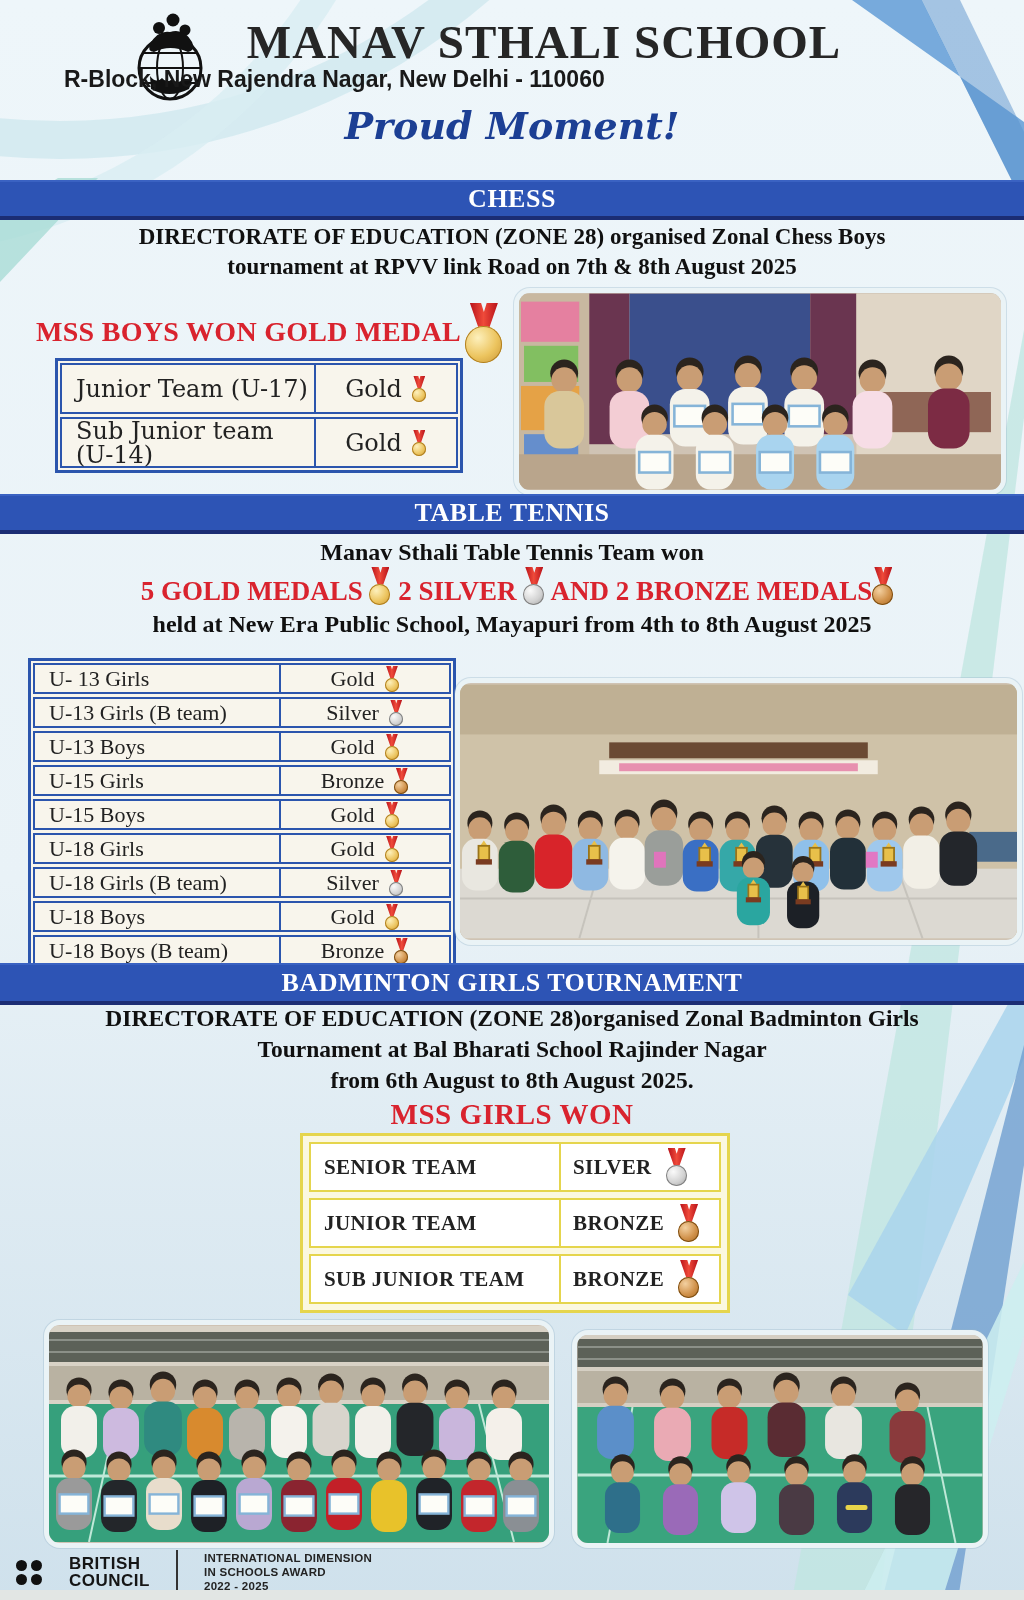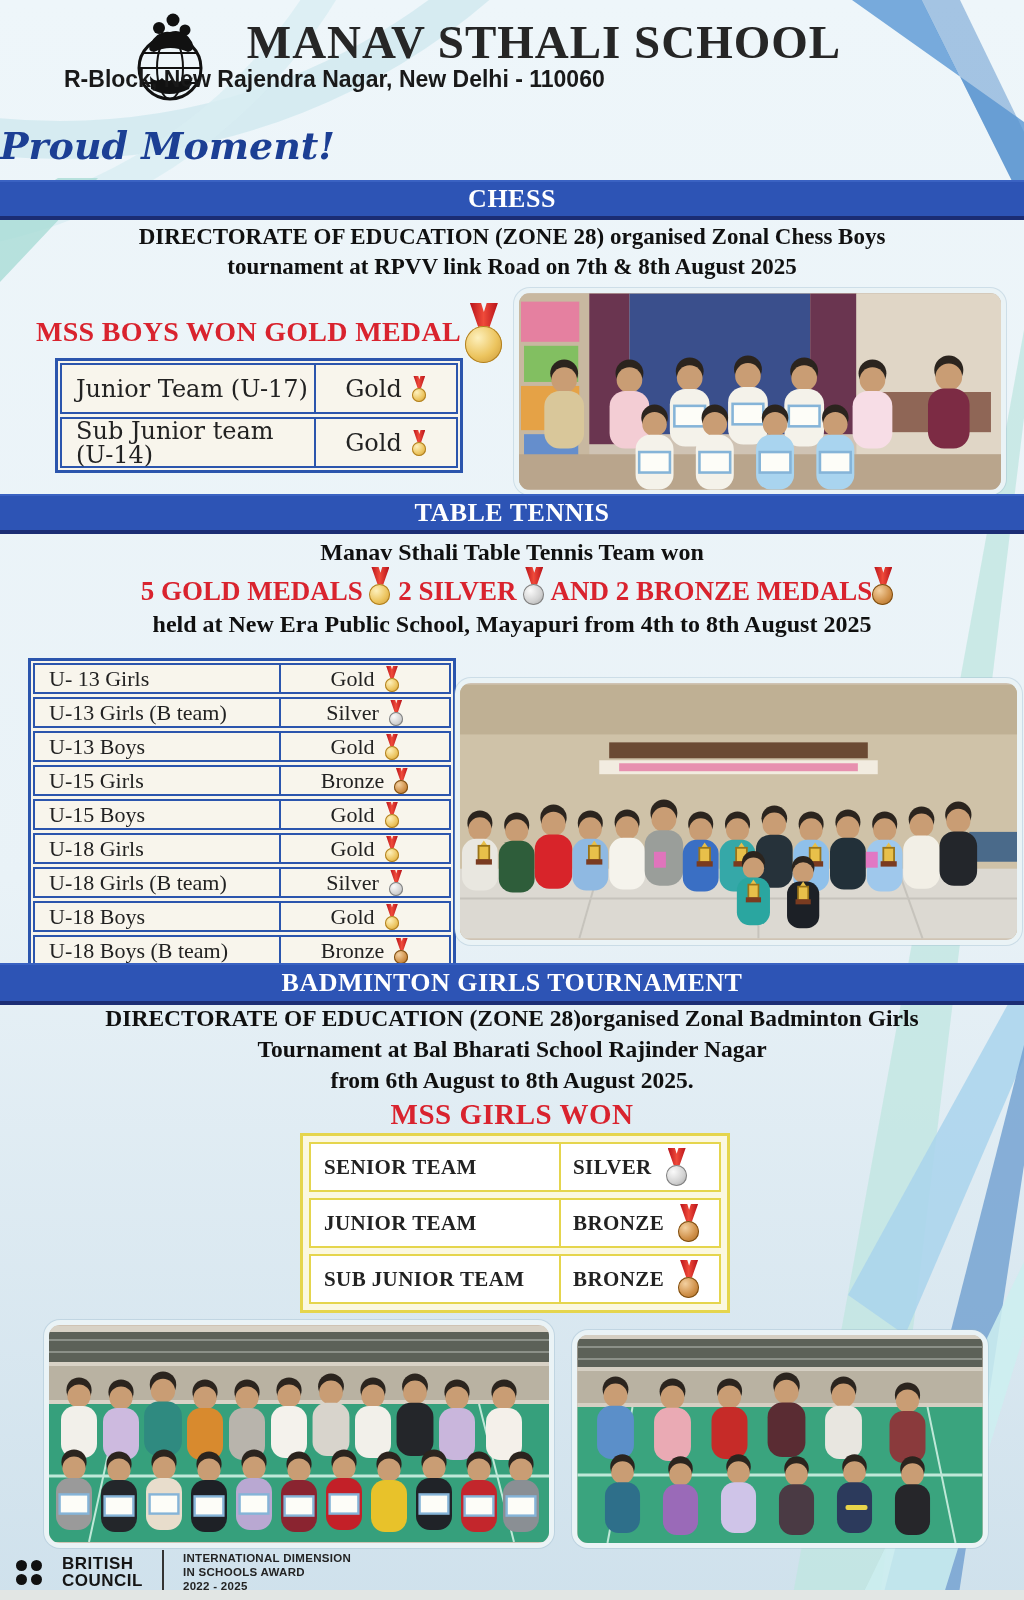--- a/index.html
+++ b/index.html
@@ -7,22 +7,22 @@
   .poster{position:relative;width:1024px;height:1600px;overflow:hidden;
     background:linear-gradient(180deg,#eef6fa 0%,#e9f2f7 55%,#cfe1ec 100%);}
   .deco{position:absolute;inset:0;z-index:0;}
   .layer{position:absolute;z-index:1;}
 
   
   .school-title{left:64px;right:0;top:16px;text-align:center;
     font:bold 47px/52px "Liberation Serif",serif;color:#262626;letter-spacing:1px;}
   .school-addr{left:64px;right:0;top:66px;text-align:left;
     font:bold 23px/26px "Liberation Sans",sans-serif;color:#191919;}
-  .tagline{left:0;right:0;top:104px;
-    font:bold italic 38px/44px "DejaVu Serif",serif;color:#1c3f94;margin-top:20px;}
+  .tagline{left:0;right:0;top:104px;text-align:center;
+    font:bold italic 38px/44px "DejaVu Serif",serif;color:#1c3f94;}
 
   
   .banner{left:0;width:100%;height:34px;background:#2d54b5;
     border-top:2px solid #3a62c2;border-bottom:4px solid #1b2d74;
     color:#fff;font:bold 26px/34px "Liberation Serif",serif;text-align:center;letter-spacing:.5px;}
 
   .desc{left:0;width:100%;text-align:center;
     font:bold 23px/30px "Liberation Serif",serif;color:#101010;}
   .red{color:#d9232e;padding-left:11px;}
 
@@ -68,21 +68,21 @@
   .bad-table .cell{display:flex;align-items:center;color:#222;letter-spacing:.4px;}
   .bad-table .cell.team{padding-left:13px;border-right:2px solid #e5d54d;}
   .bad-table .cell.value{padding-left:12px;gap:14px;}
 
   
   .photo{border-radius:16px;border:5px solid rgba(235,245,250,.95);overflow:hidden;
     box-shadow:0 0 0 1px rgba(150,180,200,.35);background:#cfc3b4;}
   .photo svg{display:block;width:100%;height:100%;}
 
   
-  .footer{left:16px;top:1550px;display:flex;align-items:center;gap:19px;}
+  .footer{left:16px;top:1550px;display:flex;align-items:center;gap:26px;}
   .bc-dots{display:grid;grid-template-columns:12px 12px;grid-gap:3px;}
   .bc-dots i{width:11px;height:11px;border-radius:50%;background:#111;}
   .bc-name{font:bold 17px/17px "Liberation Sans",sans-serif;color:#151515;letter-spacing:.5px;}
   .bc-divider{width:2px;height:44px;background:#333;}
   .bc-award{font:bold 11.5px/14px "Liberation Sans",sans-serif;color:#232323;letter-spacing:.3px;}
   .bottom-strip{left:0;top:1590px;width:100%;height:10px;background:#e2e6e4;}
 </style>
 </head>
 <body>
 

